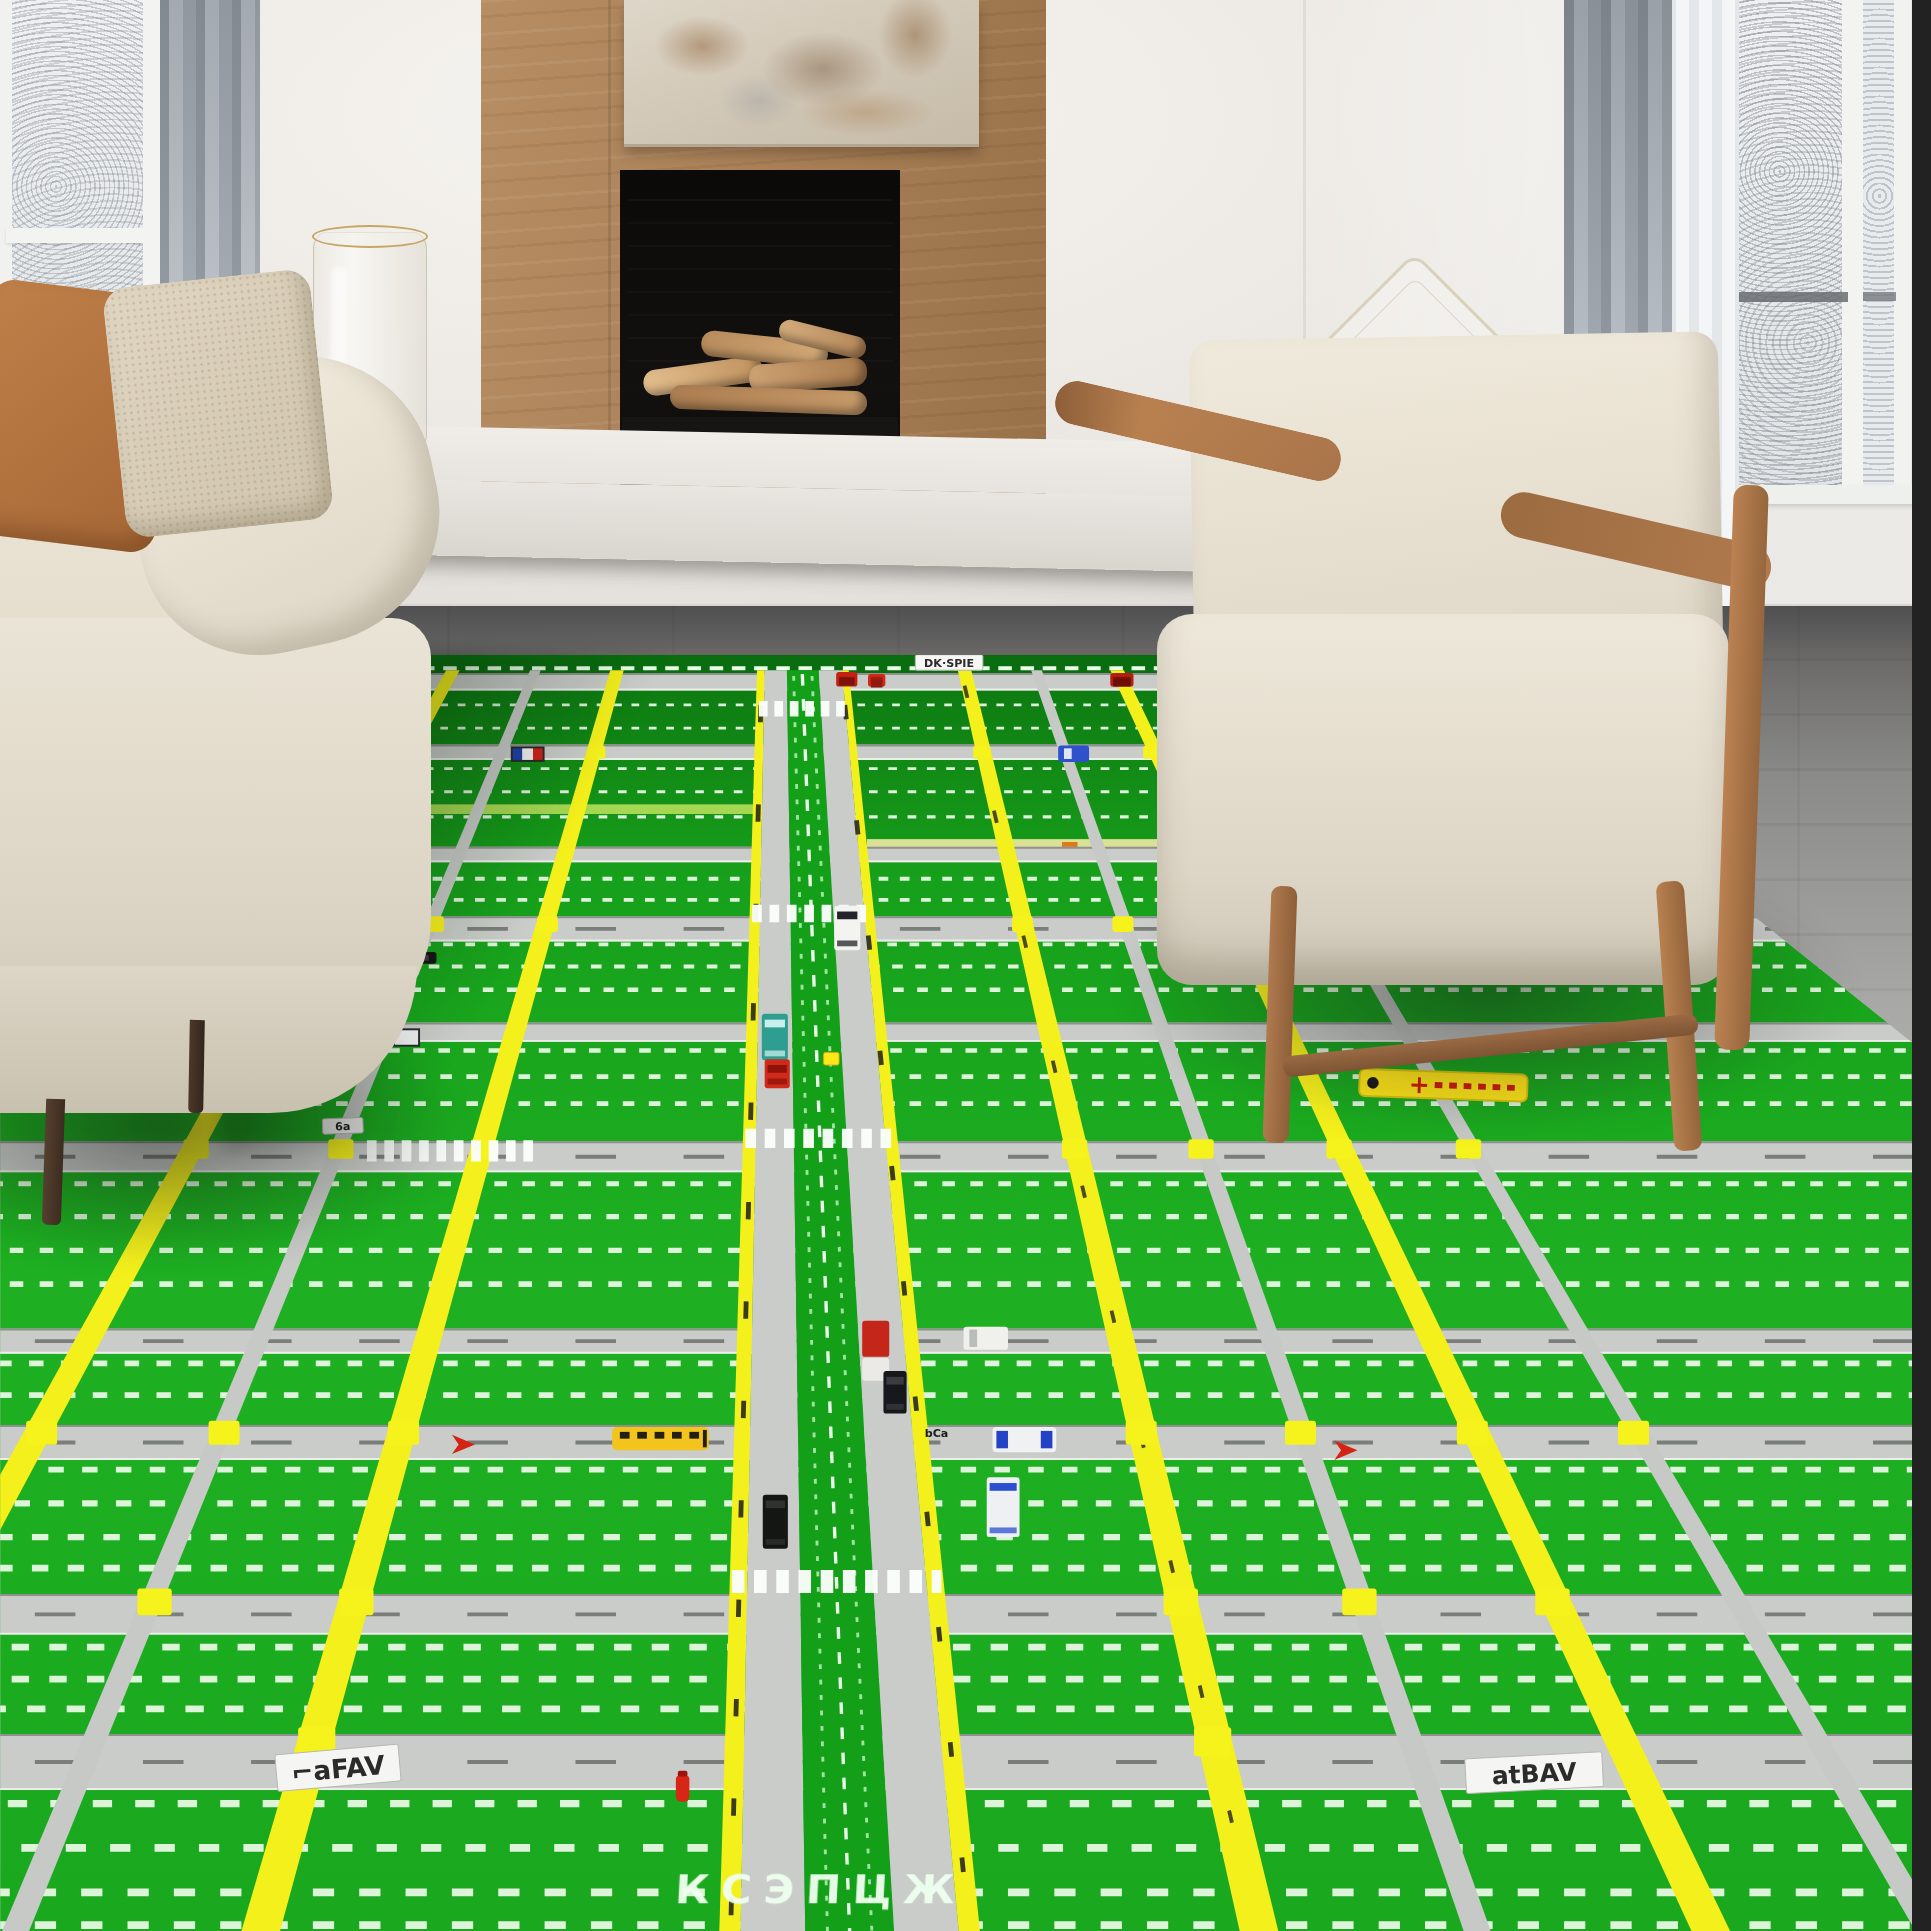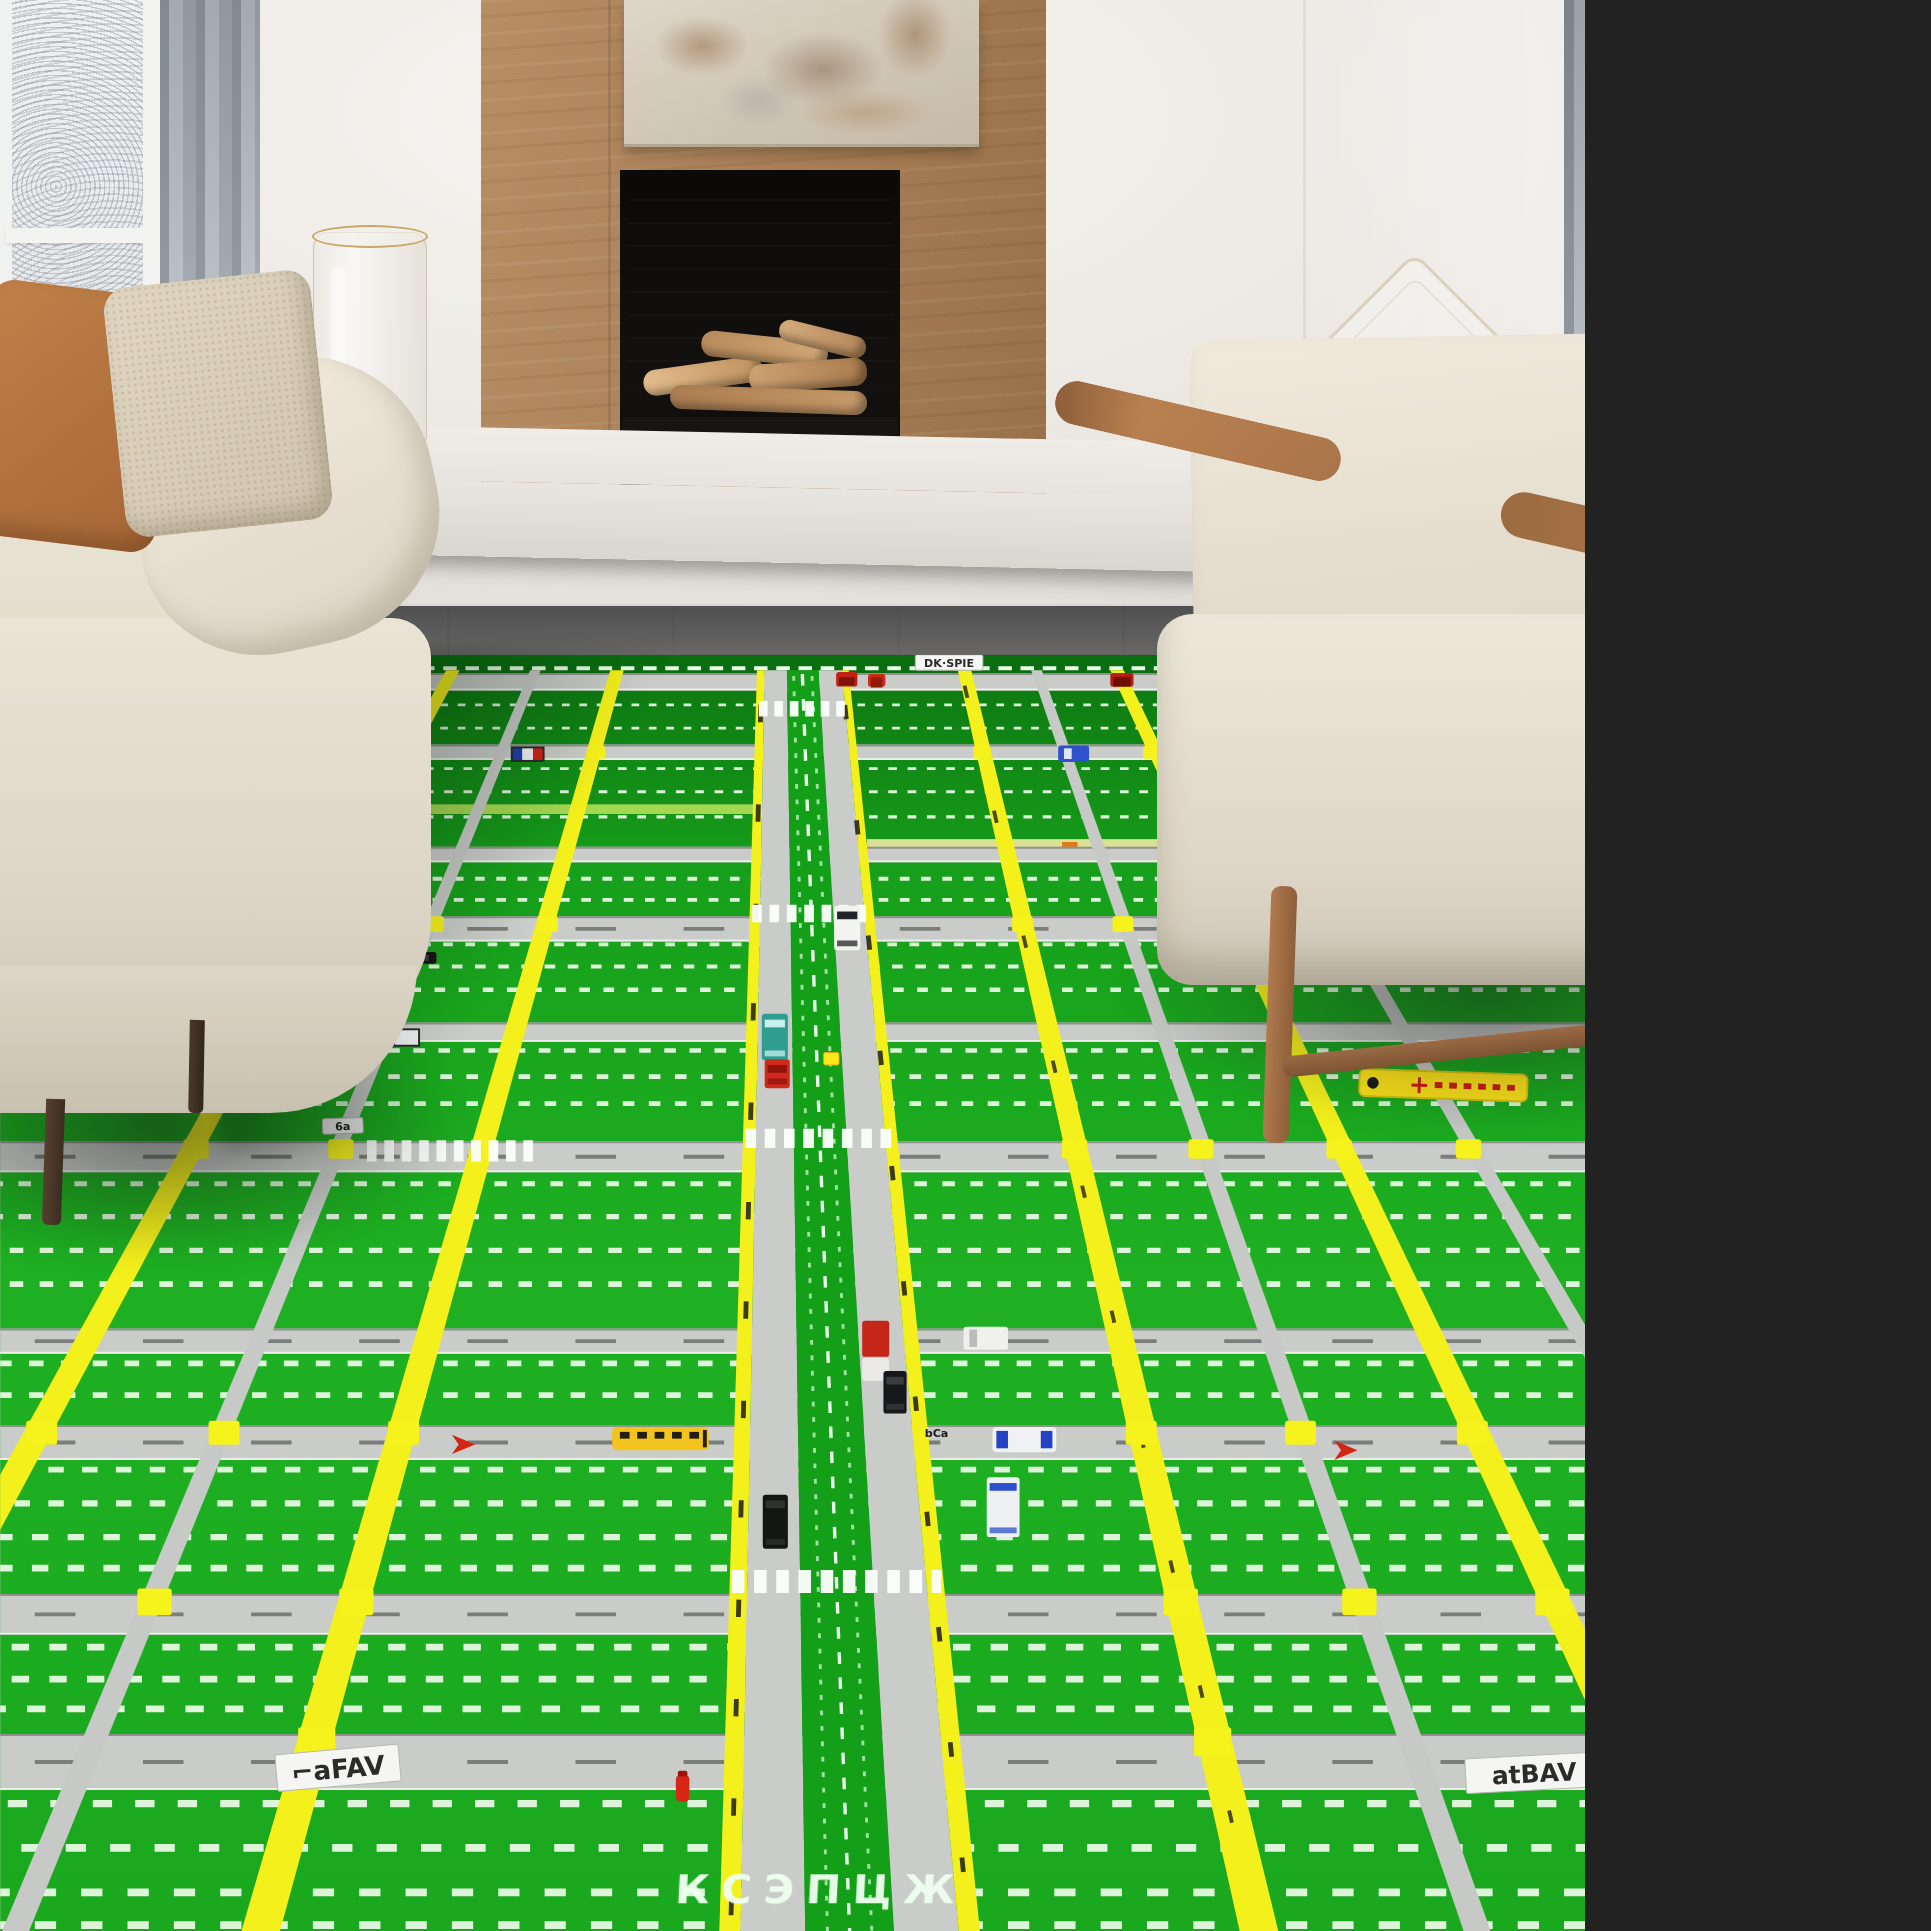--- a/index.html
+++ b/index.html
@@ -1,18 +1,18 @@
 <!DOCTYPE html>
 <html><head>
 <meta charset="utf-8">
 <style>
   * { box-sizing: border-box; margin: 0; padding: 0; }
   html,body { background:#222; }
   body { font-family: "DejaVu Sans", sans-serif; }
-  #stage { position:relative; width:1585px; height:1931px; overflow:hidden; background:#4d7c0f; }
+  #stage { position:relative; width:1912px; height:1931px; overflow:hidden; background:#4d7c0f; }
   .abs { position:absolute; }
 
   
   .wall { left:0; top:0; width:1931px; height:626px; z-index:1;
     background: radial-gradient(1255px 541px at 35% 18%, #f6f4f0, #ebe8e3 68%, #e1ded9); }
   .wall-right-bright { left:1284px; top:0; width:647px; height:626px; z-index:1;
     background: linear-gradient(90deg, rgba(255,255,255,0), rgba(255,255,255,.35) 40%); }
   .wall-corner { left:1303px; top:0; width:2.9px; height:626px; background:rgba(0,0,0,.06); z-index:2; }
   .baseboard { left:0; top:604px; width:1931px; height:21px; z-index:2;
     background: linear-gradient(180deg, #dad7d2, #c2bfba); }

